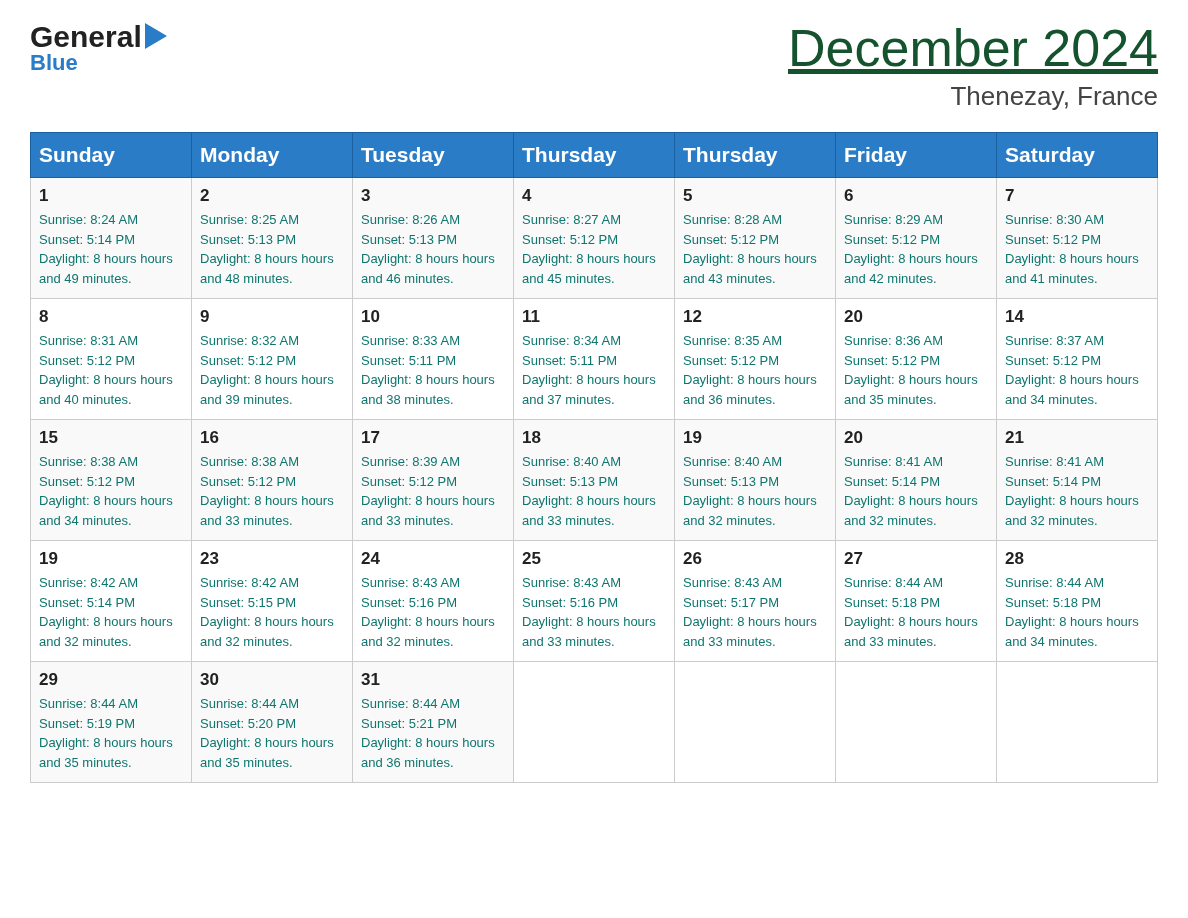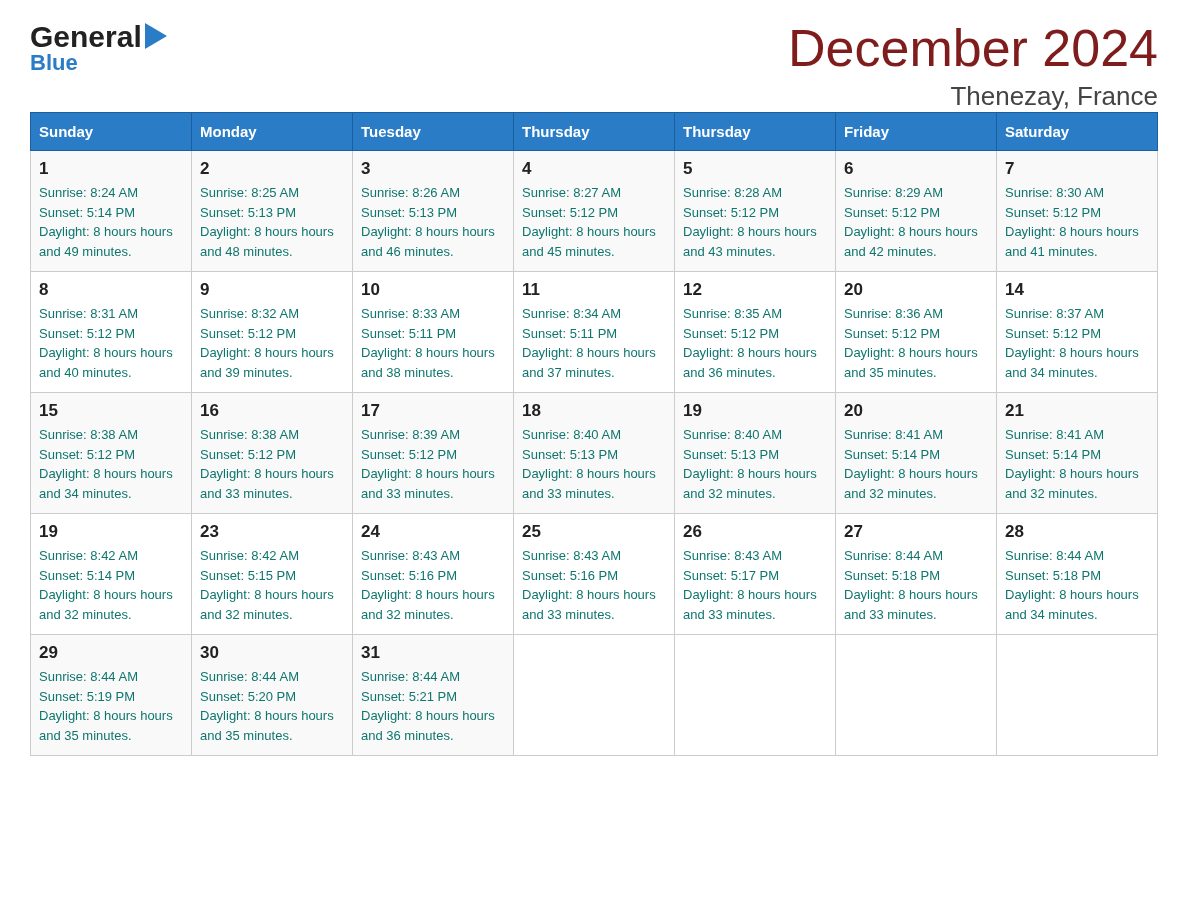--- a/index.html
+++ b/index.html
@@ -7,49 +7,51 @@
       font-family: Arial, sans-serif;
       background: #fff;
       width: 1188px;
       min-height: 918px;
       padding: 20px 30px;
     }
     .header {
       display: flex;
       justify-content: space-between;
       align-items: flex-start;
+      margin-bottom: 20px;
     }
     .logo {
       display: flex;
       flex-direction: column;
       align-items: flex-start;
     }
     .title-block {
       text-align: right;
     }
     .month-title {
       font-size: 52px;
       font-weight: 300;
-      color: #7f1d1d;
+      color: #14532d;
       line-height: 1.1;
+      text-decoration: underline;
     }
     .location {
       font-size: 26px;
       color: #444;
       margin-top: 4px;
     }
     table {
       width: 100%;
       border-collapse: collapse;
       table-layout: fixed;
     }
     thead tr th {
       background-color: #2a7cc7;
       color: #fff;
-      font-size: 15px;
+      font-size: 21px;
       font-weight: bold;
       padding: 10px 8px;
       text-align: left;
       border: 1px solid #1a5fa0;
     }
     tbody tr td {
       vertical-align: top;
       padding: 8px 8px 10px 8px;
       border: 1px solid #ccc;
       font-size: 13.5px;

